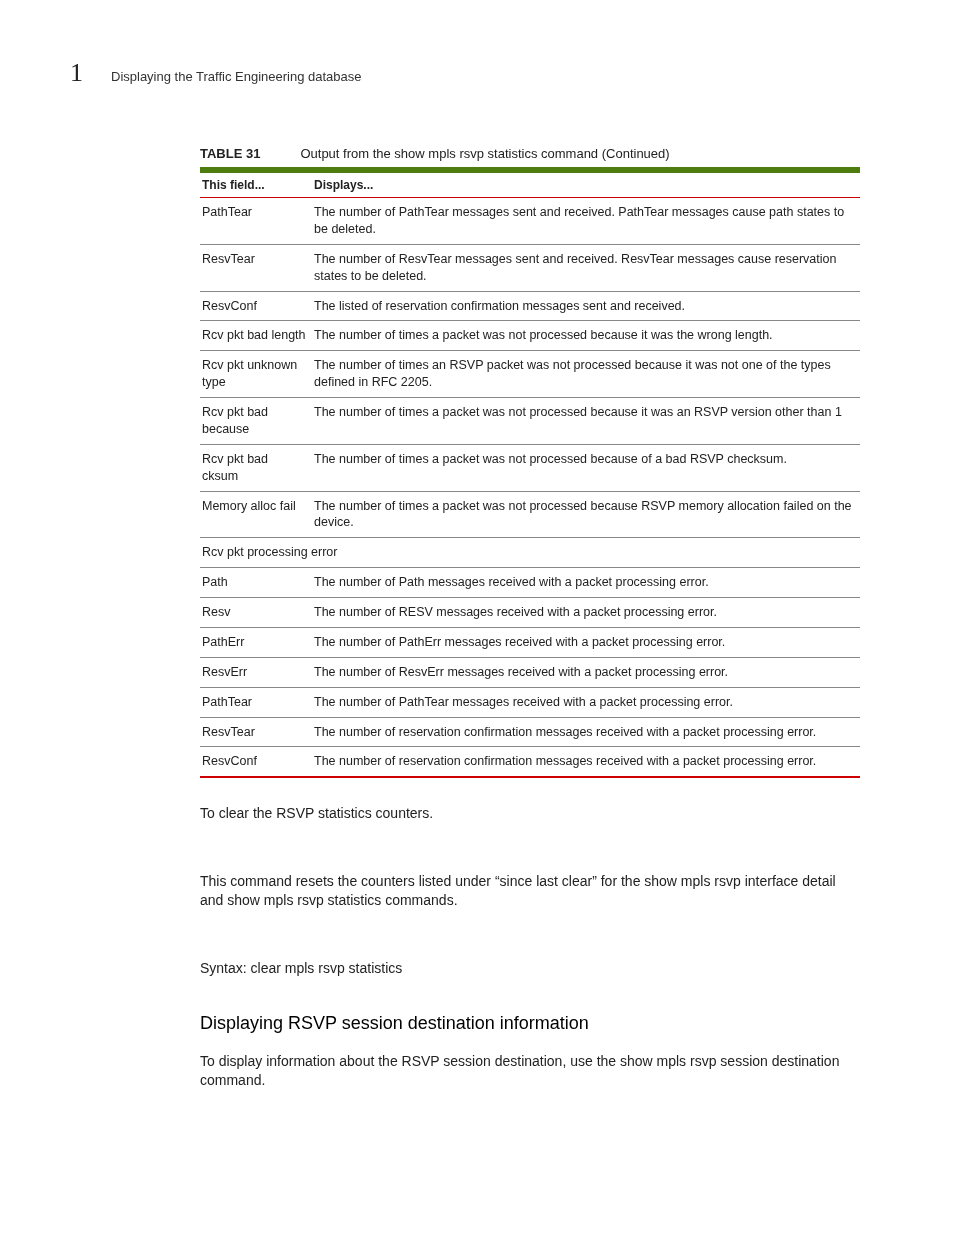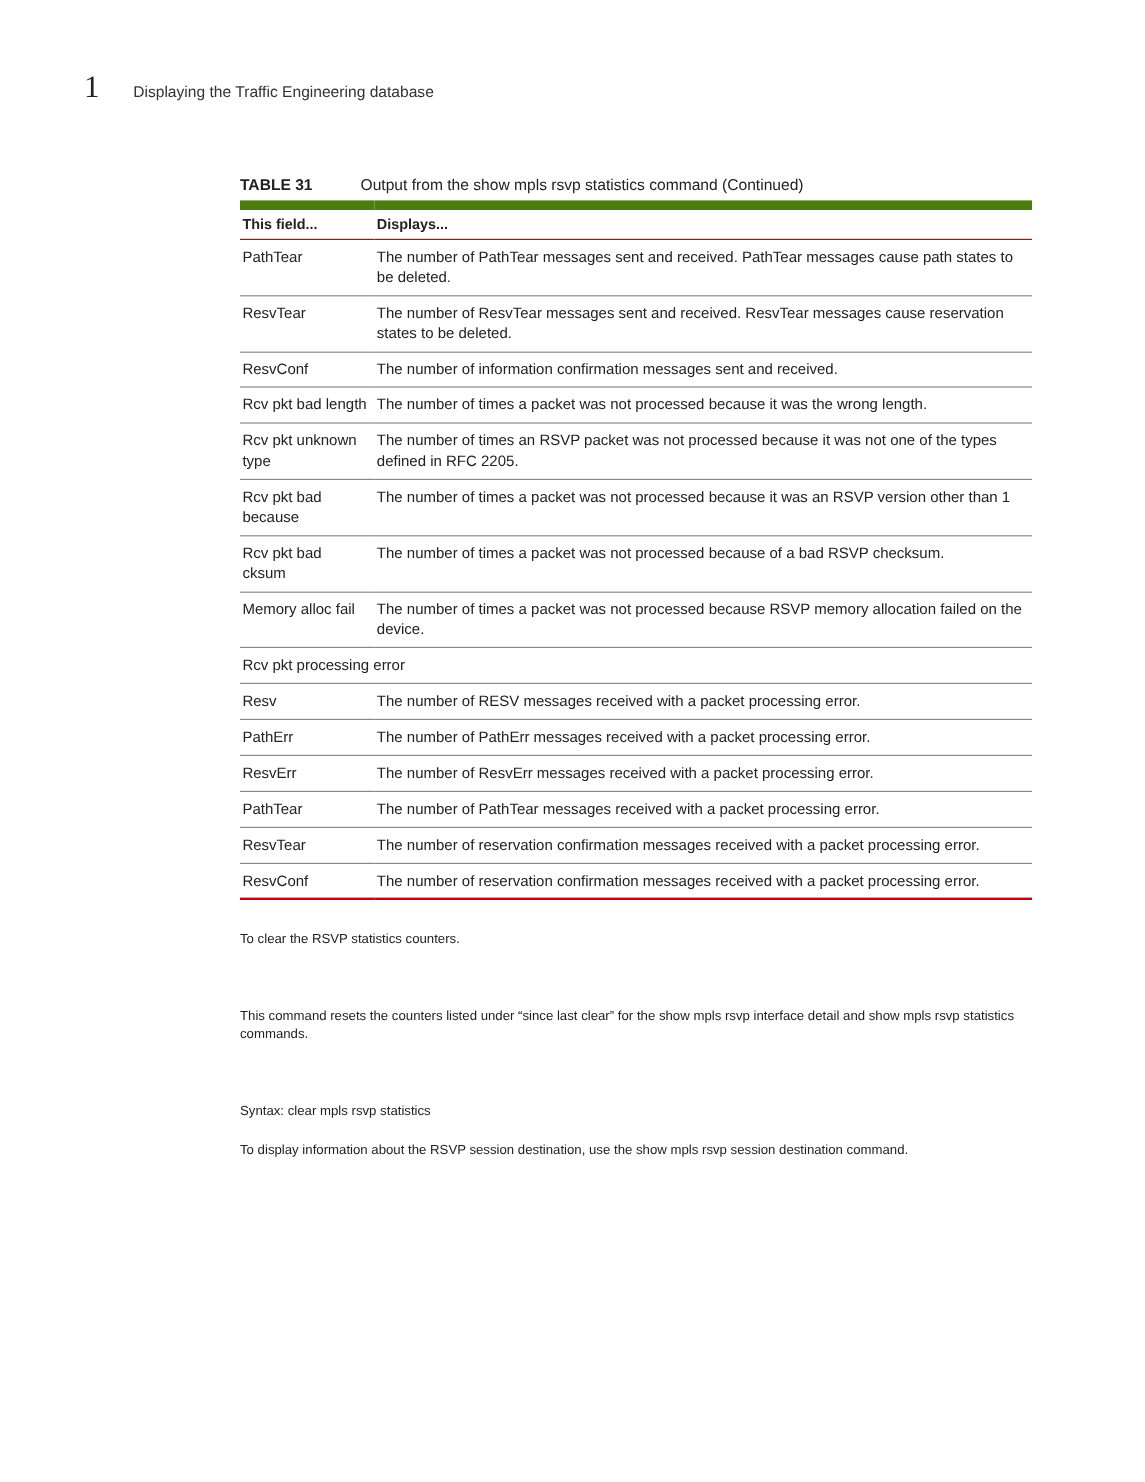--- a/index.html
+++ b/index.html
@@ -6,29 +6,29 @@
   html, body { width: 954px; height: 1235px; background: #fff; font-family: Arial, Helvetica, sans-serif; color: #222; }
   .page { padding: 58px 70px 40px 70px; }
   .running-head { display: flex; align-items: baseline; gap: 28px; margin-bottom: 58px; }
   .chapnum { font-family: Georgia, "Times New Roman", serif; font-size: 26px; }
   .runtitle { font-size: 13px; color: #333; }
   .content { margin-left: 130px; width: 660px; }
   .table-caption { display: flex; align-items: baseline; gap: 40px; margin-bottom: 6px; }
   .table-label { font-weight: bold; font-size: 13px; }
   .table-title { font-size: 13px; }
   table { width: 100%; border-collapse: collapse; font-size: 12.5px; }
-  thead tr { border-top: 8px solid #4d7c0f; border-bottom: 1px solid #c00; }
+  thead tr { border-top: 6px solid #4d7c0f; border-bottom: 1px solid #c00; }
   th { text-align: left; font-weight: bold; padding: 5px 6px 5px 2px; font-size: 12px; }
   th:first-child { width: 112px; }
   tbody tr { border-bottom: 1px solid #888; }
   tbody tr:last-child { border-bottom: 2px solid #c00; }
   td { padding: 6px 6px 6px 2px; vertical-align: top; line-height: 1.35; }
   td:first-child { width: 112px; margin-left: 29px; }
   .spanrow td { padding: 6px 2px; }
-  .para { font-size: 11px; line-height: 1.4; margin-top: 26px; }
+  .para { font-size: 14px; line-height: 1.4; margin-top: 26px; }
   .para.tight { margin-top: 18px; }
   .h2 { font-family: Arial, Helvetica, sans-serif; font-size: 18px; font-weight: normal; margin-top: 34px; color: #000; }
   .h2 { letter-spacing: 0; }
   .h2 { font-family: "Arial Narrow", Arial, sans-serif; font-stretch: condensed; }
 </style>
 </head>
 <body>
 
 <div class="page">
 
@@ -55,21 +55,21 @@
         <tr>
             <td>PathTear</td>
             <td>The number of PathTear messages sent and received. PathTear messages cause path states to be deleted.</td>
           </tr>
         <tr>
             <td>ResvTear</td>
             <td>The number of ResvTear messages sent and received. ResvTear messages cause reservation states to be deleted.</td>
           </tr>
         <tr>
             <td>ResvConf</td>
-            <td>The number of information confirmation messages sent and received.</td>
+            <td>The listed of reservation confirmation messages sent and received.</td>
           </tr>
         <tr>
             <td>Rcv pkt bad length</td>
             <td>The number of times a packet was not processed because it was the wrong length.</td>
           </tr>
         <tr>
             <td>Rcv pkt unknown type</td>
             <td>The number of times an RSVP packet was not processed because it was not one of the types defined in RFC 2205.</td>
           </tr>
         <tr>
@@ -79,20 +79,24 @@
         <tr>
             <td>Rcv pkt bad cksum</td>
             <td>The number of times a packet was not processed because of a bad RSVP checksum.</td>
           </tr>
         <tr>
             <td>Memory alloc fail</td>
             <td>The number of times a packet was not processed because RSVP memory allocation failed on the device.</td>
           </tr>
         <tr class="spanrow">
             <td colspan="2">Rcv pkt processing error</td>
+          </tr>
+        <tr>
+            <td>Path</td>
+            <td>The number of Path messages received with a packet processing error.</td>
           </tr>
         <tr>
             <td>Resv</td>
             <td>The number of RESV messages received with a packet processing error.</td>
           </tr>
         <tr>
             <td>PathErr</td>
             <td>The number of PathErr messages received with a packet processing error.</td>
           </tr>
         <tr>
@@ -111,17 +115,18 @@
             <td>ResvConf</td>
             <td>The number of reservation confirmation messages received with a packet processing error.</td>
           </tr>
       </tbody>
     </table>
 
     <p class="para">To clear the RSVP statistics counters.</p>
     <p class="para" style="margin-top:48px">This command resets the counters listed under “since last clear” for the show mpls rsvp interface detail and show mpls rsvp statistics commands.</p>
     <p class="para" style="margin-top:48px">Syntax:  clear mpls rsvp statistics</p>
 
+    <h2 class="h2">Displaying RSVP session destination information</h2>
 
     <p class="para tight">To display information about the RSVP session destination, use the show mpls rsvp session destination command.</p>
 
   </div>
 </div>
 
 </body></html>

